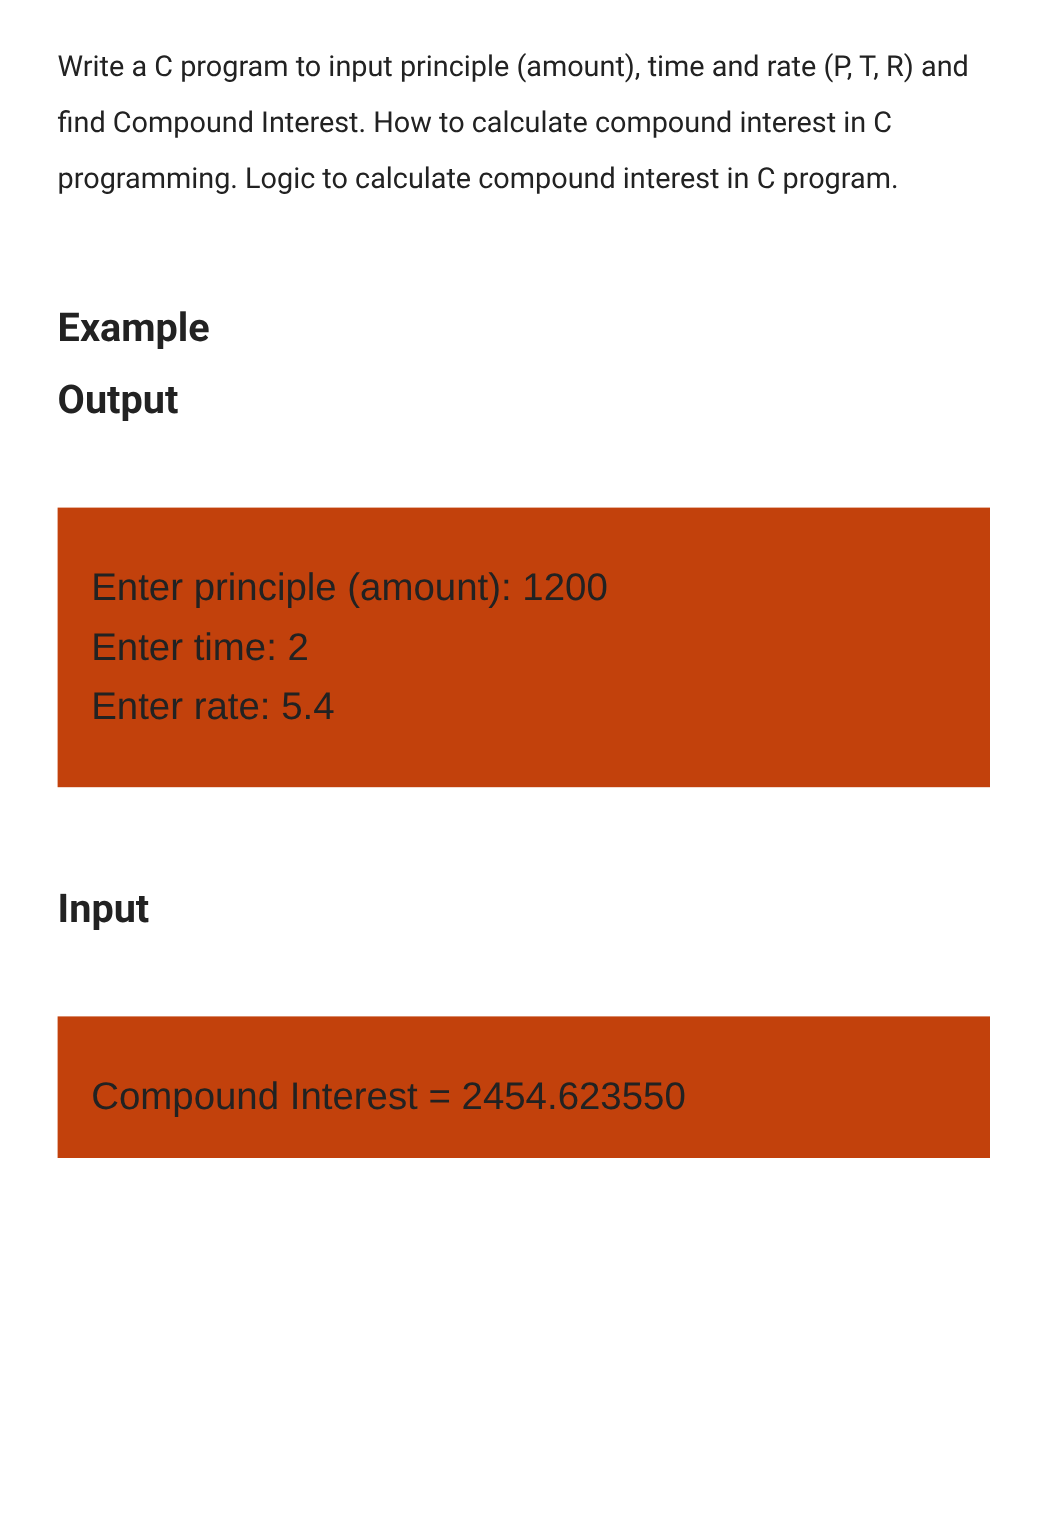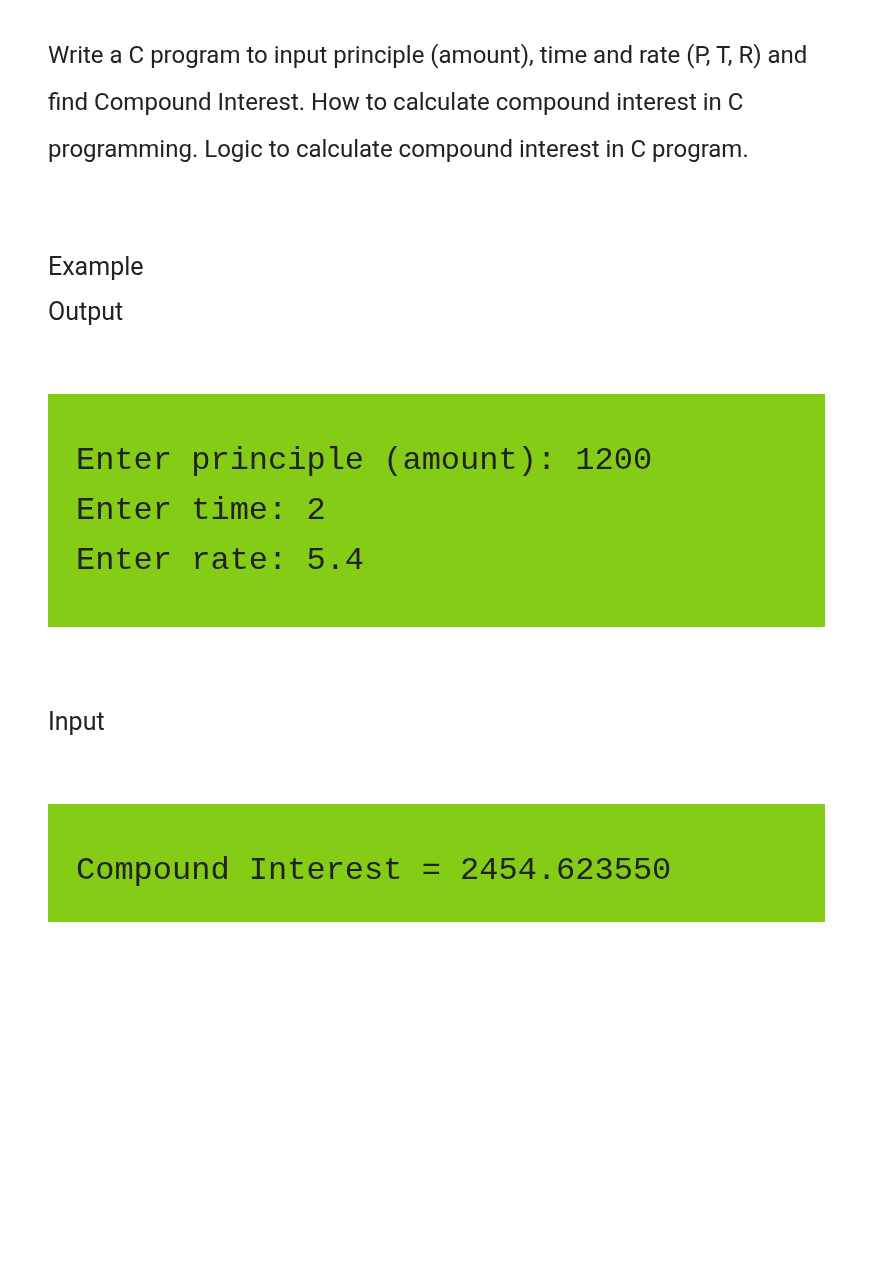--- a/index.html
+++ b/index.html
@@ -14,37 +14,37 @@
       color: #222222;
       padding: 32px 48px 0 48px;
     }
     .description {
       font-size: 24px;
       line-height: 1.95;
       font-weight: 400;
       margin-bottom: 72px;
     }
     .heading {
-      font-size: 25px;
-      font-weight: 400;
+      font-size: 33px;
+      font-weight: 700;
       line-height: 1.8;
     }
     .heading + .heading {
       margin-top: 0;
     }
     .code-block {
-      background: #84cc16;
+      background: #c2410c;
       padding: 42px 28px;
       margin-top: 60px;
       margin-bottom: 72px;
       font-size: 32px;
       line-height: 1.55;
       font-weight: 400;
       white-space: pre-wrap;
-      font-family: Liberation Mono, monospace;
+      font-family: Liberation Sans, sans-serif;
     }
     .code-block:last-child {
       margin-bottom: 0;
       padding-bottom: 26px;
     }
     .output-heading {
       margin-bottom: 0;
     }
   </style>
 </head>

